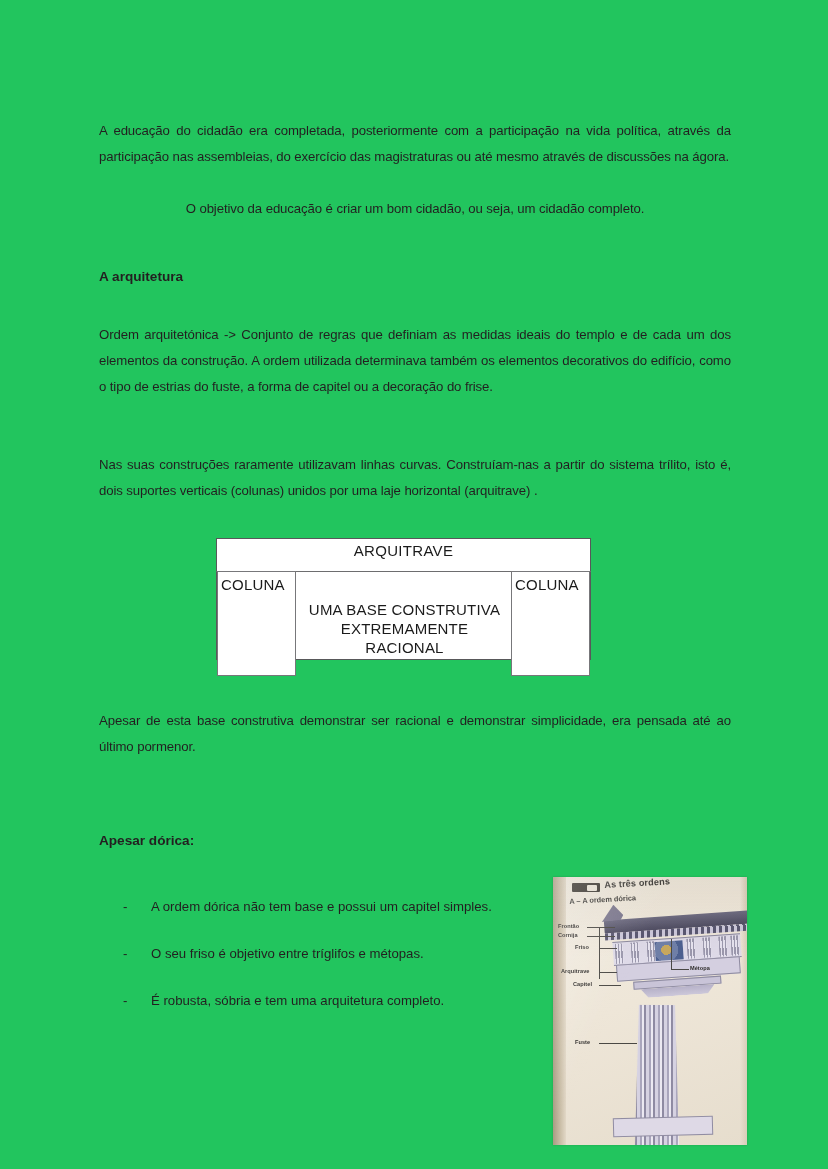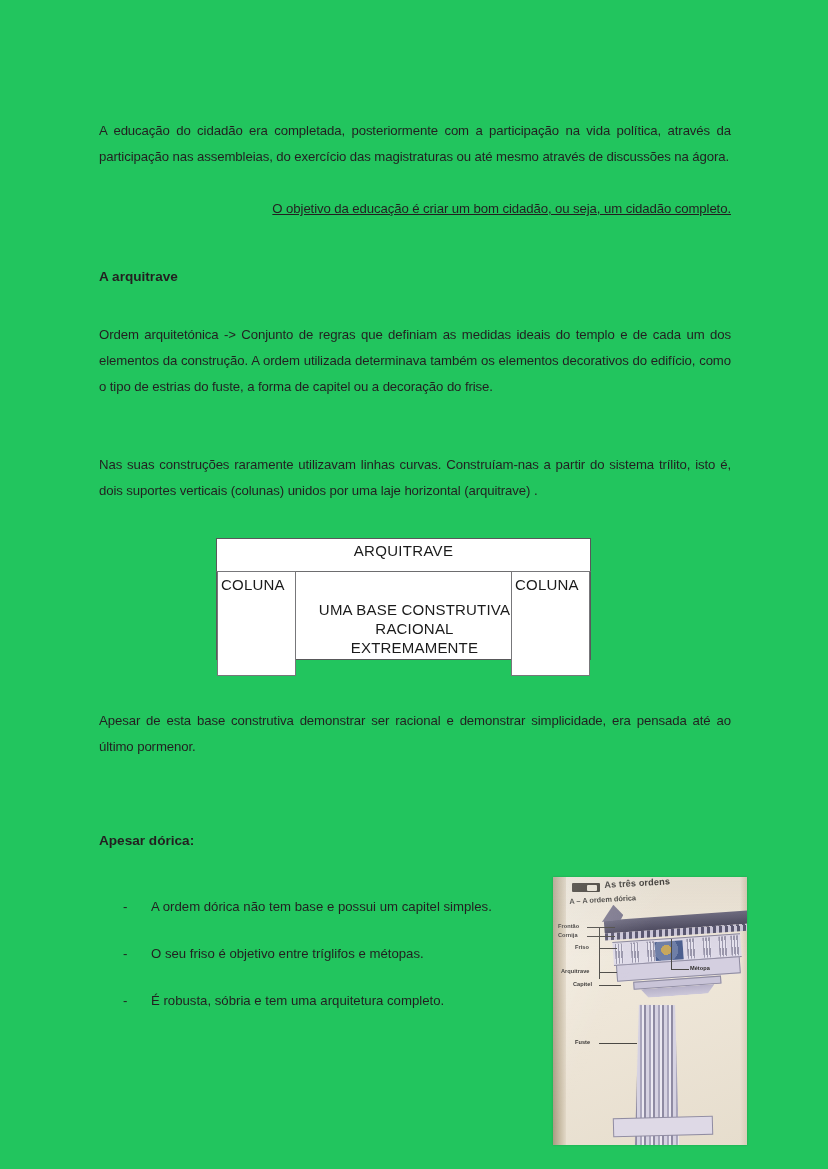--- a/index.html
+++ b/index.html
@@ -25,21 +25,21 @@
     width: 632px;
   }
   p.body-text {
     margin: 0 0 0 0;
     font-size: 13.2px;
     line-height: 26px;
     color: #231f20;
     text-align: justify;
     letter-spacing: -0.1px;
   }
-  p.body-text.nojust { text-align: right; text-decoration: underline; }
+  p.body-text.nojust { text-align: center; }
   .gap-sm { height: 26px; }
   .gap-md { height: 34px; }
   .gap-lg { height: 44px; }
   h2.heading {
     margin: 0;
     font-size: 13.6px;
     line-height: 22px;
     font-weight: bold;
     color: #231f20;
   }
@@ -99,21 +99,21 @@
     position: absolute;
     left: 3px;
     top: 4px;
     font-size: 15px;
     color: #1b1b1b;
     letter-spacing: 0.2px;
     white-space: nowrap;
   }
   .center-text {
     position: absolute;
-    left: 96px;
+    left: 86px;
     top: 62px;
     width: 205px;
     text-align: center;
     font-size: 15px;
     line-height: 19px;
     color: #1b1b1b;
     letter-spacing: 0.2px;
   }
 
   
@@ -336,21 +336,21 @@
   <div class="content">
 
     <p class="body-text">A educação do cidadão era completada, posteriormente com a participação na vida política, através da participação nas assembleias, do exercício das magistraturas ou até mesmo através de discussões na ágora.</p>
 
     <div class="gap-sm"></div>
 
     <p class="body-text nojust">O objetivo da educação é criar um bom cidadão, ou seja, um cidadão completo.</p>
 
     <div class="gap-lg"></div>
 
-    <h2 class="heading">A arquitrave</h2>
+    <h2 class="heading">A arquitetura</h2>
 
     <div class="gap-md"></div>
 
     <p class="body-text">Ordem arquitetónica -&gt; Conjunto de regras que definiam as medidas ideais do templo e de cada um dos elementos da construção. A ordem utilizada determinava também os elementos decorativos do edifício, como o tipo de estrias do fuste,  a forma de capitel ou a decoração do frise.</p>
 
     <div class="gap-sm"></div>
 
 
     <div class="gap-sm"></div>
 
@@ -367,22 +367,22 @@
         <div class="col-box left">
           <span class="col-label">COLUNA</span>
         </div>
 
         <div class="col-box right">
           <span class="col-label">COLUNA</span>
         </div>
 
         <div class="center-text">
           <div>UMA BASE CONSTRUTIVA</div>
+          <div>EXTREMAMENTE</div>
           <div>RACIONAL</div>
-          <div>EXTREMAMENTE</div>
         </div>
       </div>
     </div>
 
     <div class="gap-sm"></div>
 
     <p class="body-text">Apesar de esta base construtiva demonstrar ser racional e demonstrar simplicidade, era pensada até ao último pormenor.</p>
 
     <div class="gap-sm"></div>
 

